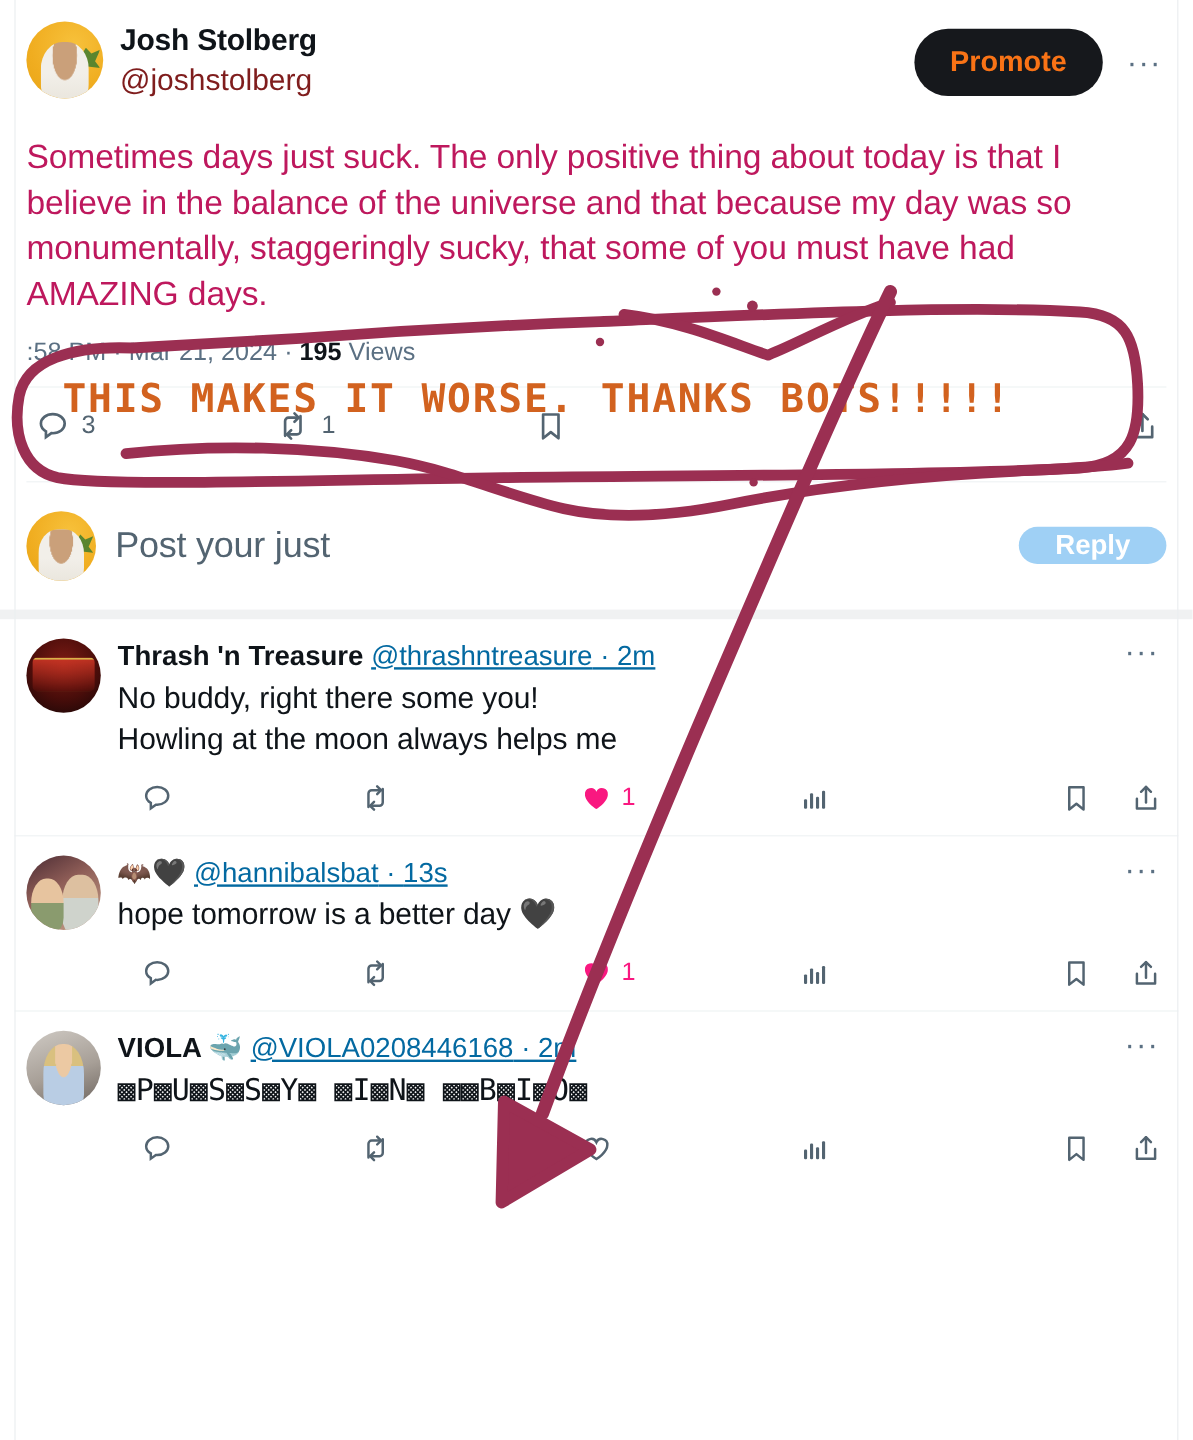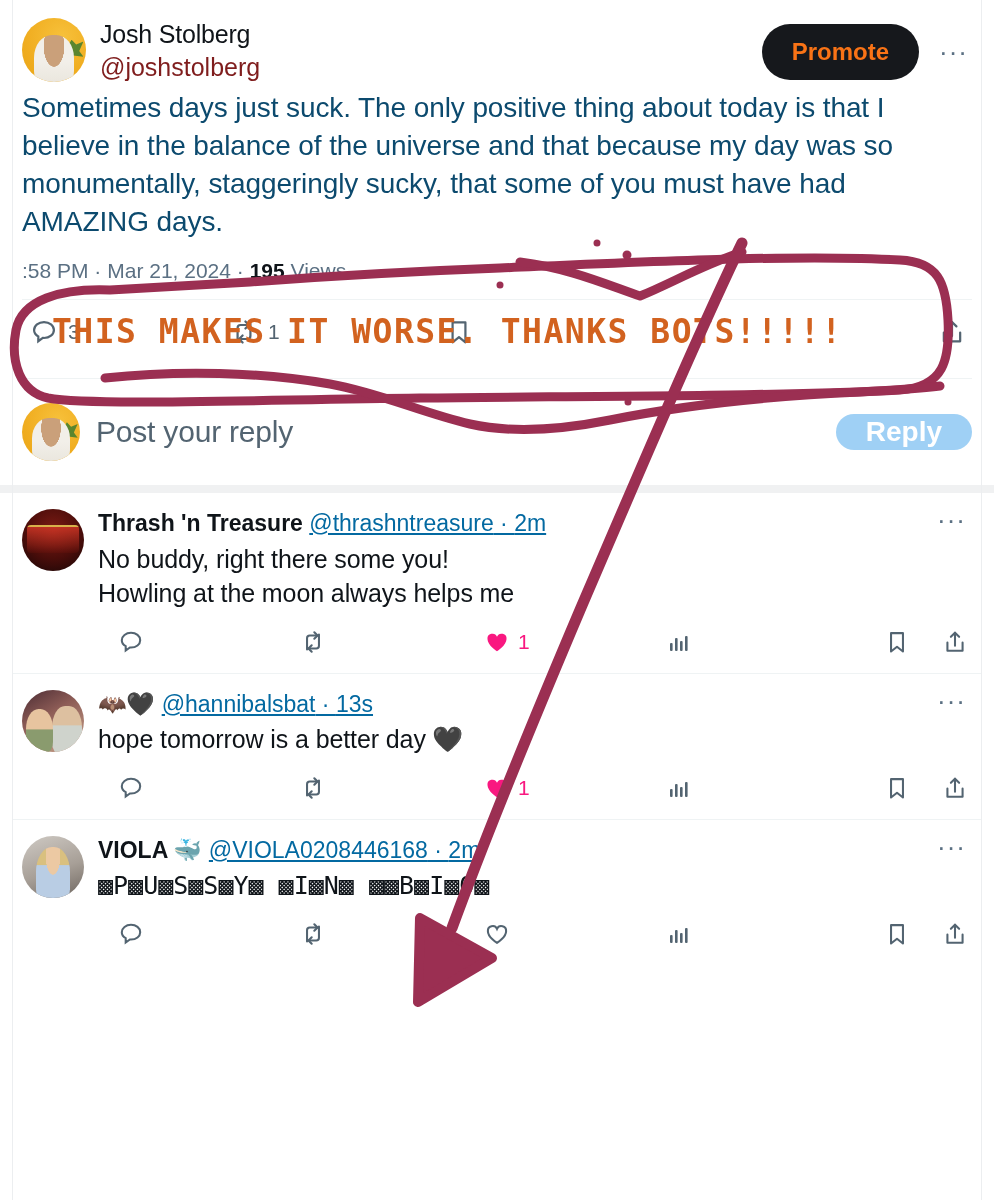--- a/index.html
+++ b/index.html
@@ -120,21 +120,21 @@
     width: 56%; height: 86%;
     border-radius: 46% 46% 20% 20%;
     background:
       radial-gradient(ellipse at 50% 16%, #ecc9a3 0 30%, transparent 31%),
       linear-gradient(#d9c07f 0 34%, #b9cde4 35%);
   }
 
   .names { margin-left: 14px; padding-top: 2px; flex: 1 1 auto; }
   .display-name {
     font-size: 25px;
-    font-weight: normal;
+    font-weight: bold;
     letter-spacing: -0.2px;
     line-height: 1.18;
     color: #0f1419;
   }
   .handle {
     font-size: 25px;
     color: #7f1d1d;
     line-height: 1.22;
     margin-top: 2px;
   }
@@ -162,22 +162,22 @@
     letter-spacing: 1px;
     line-height: 1;
     cursor: pointer;
     padding: 0 4px;
   }
 
   
   .post-text {
     font-size: 28px;
     line-height: 1.36;
-    margin-top: 7px;
-    color: #0c4a6e;
+    margin-top: 30px;
+    color: #be185d;
     letter-spacing: -0.1px;
   }
 
   .meta-row {
     font-size: 21px;
     color: #5b7083;
     margin-top: 16px;
     line-height: 1.3;
   }
   .meta-row .views-count {
@@ -232,21 +232,21 @@
     flex: 1 1 auto;
     margin-left: 16px;
     font-size: 30px;
     color: #536471;
     letter-spacing: -0.2px;
     cursor: text;
   }
   .reply-btn {
     background: #9fd0f5;
     color: #ffffff;
-    font-size: 28px;
+    font-size: 23px;
     font-weight: bold;
     border: none;
     border-radius: 999px;
     padding: 2px 30px;
     cursor: pointer;
     font-family: "Liberation Sans", sans-serif;
   }
 
   .thick-divider { height: 8px; background: #f0f1f2; }
 
@@ -392,21 +392,21 @@
             <path d="M8.2 7.2L12 3.4l3.8 3.8"></path>
           </svg>
         </span>
       </div>
     </div>
 
     <div class="divider"></div>
 
     <div class="composer">
       <div class="avatar av-josh"></div>
-      <div class="composer-placeholder">Post your reply</div>
+      <div class="composer-placeholder">Post your just</div>
       <button class="reply-btn">Reply</button>
     </div>
   </div>
 
   <div class="thick-divider"></div>
 
   <div class="content">
     <div class="reply">
       <div class="more-dots">···</div>
       <div class="reply-top">

